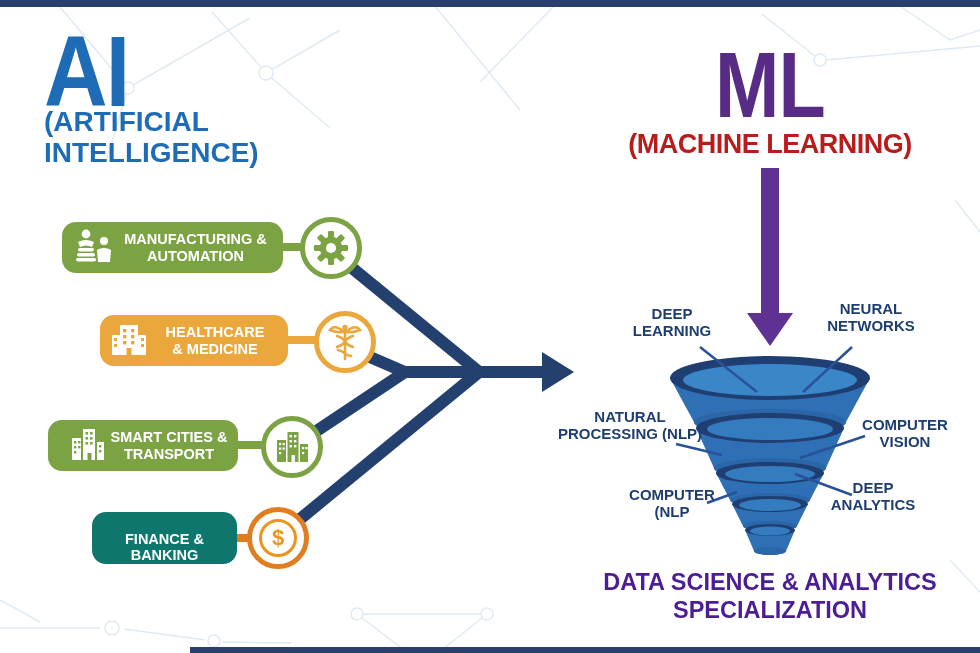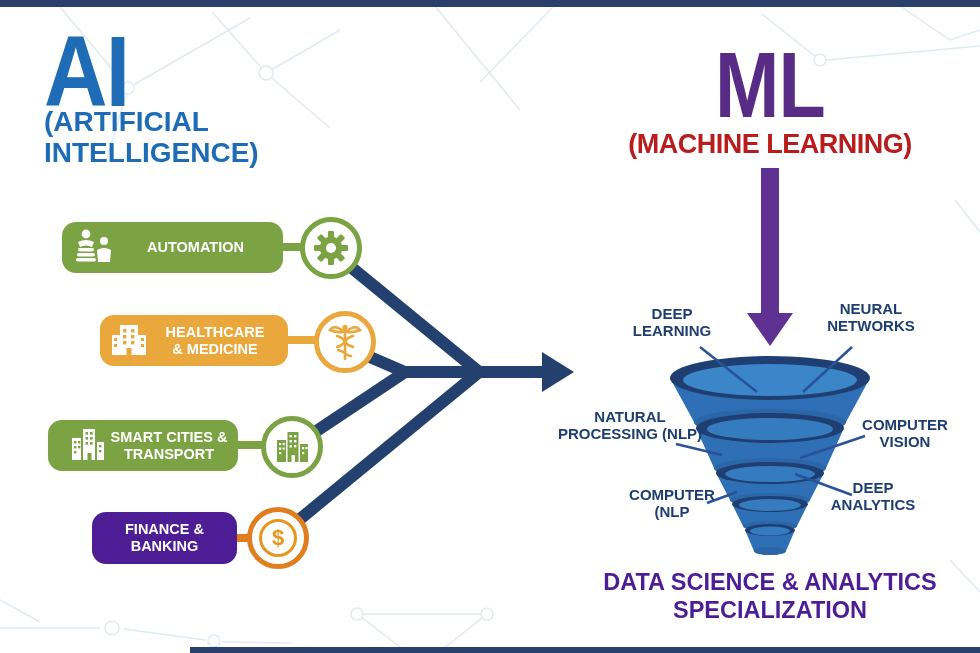--- a/index.html
+++ b/index.html
@@ -23,21 +23,21 @@
     transform:scaleX(.84);transform-origin:center top;letter-spacing:-1px;}
   .ml-sub{color:#b91c1c;font-size:27px;font-weight:bold;margin-top:2px;letter-spacing:-.5px;}
   
   .pill{position:absolute;border-radius:14px;display:flex;align-items:center;
     justify-content:center;color:#fff;z-index:2;padding:0 6px;box-sizing:border-box;}
   .pill .txt{flex:1;text-align:center;font-weight:bold;font-size:14.5px;line-height:1.15;}
   .pill .txt span{display:block;}
   .pill .picon{flex:0 0 auto;margin-left:4px;}
   .green{background:#7ca343;}
   .amber{background:#eaa73c;}
-  .orange{background:#4c1d95;}
+  .orange{background:#0f766e;align-items:flex-end;}
   
   .badge{position:absolute;width:52px;height:52px;background:#fff;border-radius:50%;
     display:flex;align-items:center;justify-content:center;z-index:2;}
   .badge.bgreen{border:5px solid #7ca343;}
   .badge.bamber{border:5px solid #eaa73c;}
   .badge.borange{border:5px solid #e07d1e;}
   .coin{width:32px;height:32px;border:3px solid #e8961e;border-radius:50%;
     display:flex;align-items:center;justify-content:center;
     color:#e8961e;font-size:22px;font-weight:bold;}
   
@@ -163,20 +163,21 @@
         <circle cx="14" cy="6" r="4.4"></circle>
         <path d="M6,14 q8,-4 16,0 l-2,5 q-6,-3 -12,0 Z"></path>
         <rect x="6" y="20" width="16" height="3.4" rx="1.7"></rect>
         <rect x="5" y="25" width="18" height="3.4" rx="1.7"></rect>
         <rect x="4" y="30" width="20" height="3.4" rx="1.7"></rect>
         <circle cx="32" cy="13" r="4"></circle>
         <path d="M25,22 q7,-4 14,0 l-1,12 l-12,0 Z"></path>
       </svg>
     </span>
     <div class="txt">
+      <span>MANUFACTURING &amp;</span>
       <span>AUTOMATION</span>
     </div>
   </div>
   <div class="badge bgreen" style="left:300px;top:217px;">
     <svg width="36" height="36" viewBox="-20 -20 40 40">
       <g fill="#7ca343">
         <g>
           <rect x="-3.4" y="-19" width="6.8" height="8" rx="1.5"></rect>
           <rect x="-3.4" y="11" width="6.8" height="8" rx="1.5"></rect>
           <rect x="-19" y="-3.4" width="8" height="6.8" rx="1.5"></rect>

